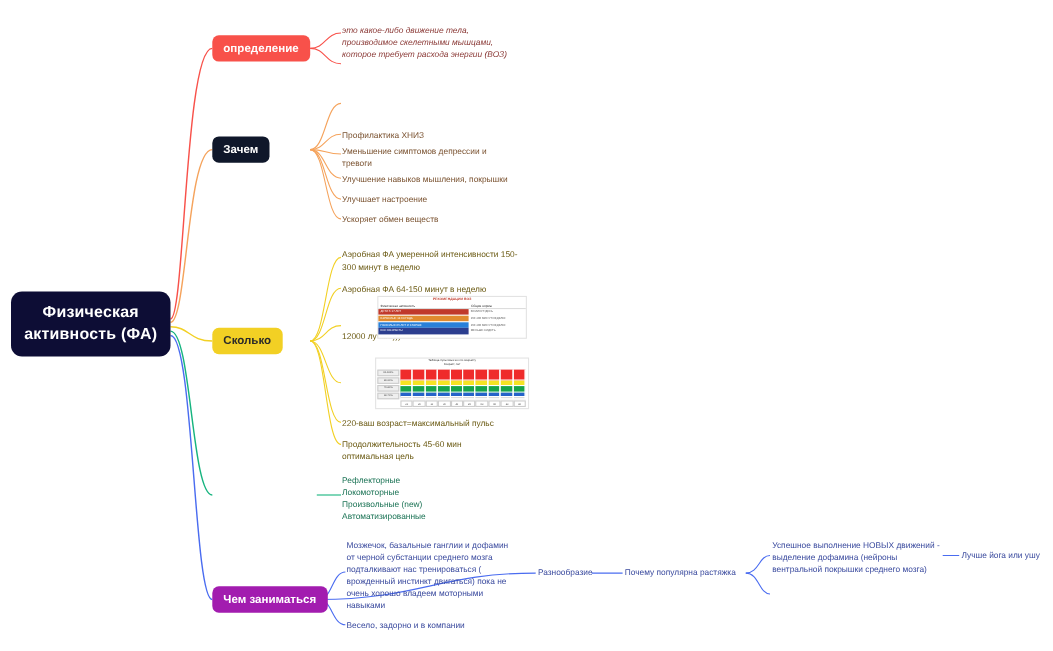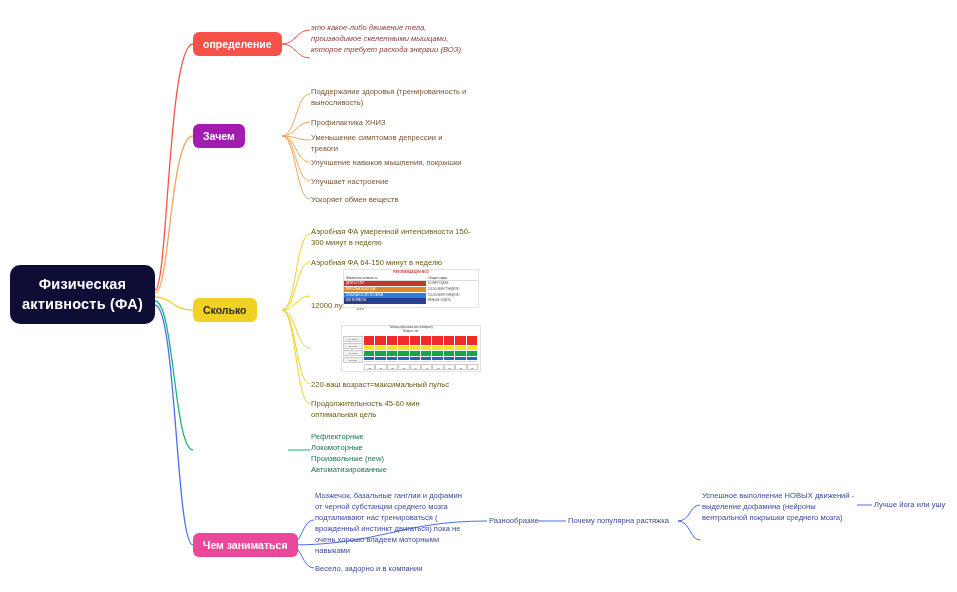--- a/index.html
+++ b/index.html
@@ -18,24 +18,24 @@
     color:#ffffff;font-size:14.5px;font-weight:bold;line-height:1.35;
     letter-spacing:.2px;
   }
 
   .branch{
     border-radius:6px;display:flex;align-items:center;
     padding:11px 10px;height:24px;font-size:10.5px;font-weight:bold;
     color:#ffffff;white-space:nowrap;
   }
   .b-red{background:#f8514a;}
-  .b-orange{background:#a21caf;}
+  .b-orange{background:#0f172a;}
   .b-yellow{background:#f2d024;color:#2a2a2a;}
   .b-green{background:#16b47f;}
-  .b-blue{background:#ec4899;}
+  .b-blue{background:#a21caf;}
 
   .leaf{
     position:absolute;font-size:7.6px;line-height:1.45;
     white-space:pre-line;
   }
   .l-red{color:#8b3a37;}
   .l-orange{color:#7a5230;}
   .l-yellow{color:#6b5a13;}
   .l-green{color:#1b7355;}
   .l-blue{color:#3a4a9e;}
@@ -135,22 +135,20 @@
   <div class="node branch b-red" style="left:193px;top:32px;">
     <span>определение</span>
   </div>
   <div class="leaf l-red" style="left:311px;top:22px;width:185px;font-style:italic;">это какое-либо движение тела,
 производимое скелетными мышцами,
 которое требует расхода энергии (ВОЗ)</div>
 
   <div class="node branch b-orange" style="left:193px;top:124px;">
     <span>Зачем</span>
   </div>
-  <div class="leaf l-orange" style="left:311px;top:86px;width:178px;">Поддержание здоровья (тренированность и
-выносливость)</div>
   <div class="leaf l-orange" style="left:311px;top:117px;width:178px;">Профилактика ХНИЗ</div>
   <div class="leaf l-orange" style="left:311px;top:132px;width:178px;">Уменьшение симптомов депрессии и
 тревоги</div>
   <div class="leaf l-orange" style="left:311px;top:157px;width:185px;">Улучшение навыков мышления, покрышки</div>
   <div class="leaf l-orange" style="left:311px;top:176px;width:178px;">Улучшает настроение</div>
   <div class="leaf l-orange" style="left:311px;top:194px;width:178px;">Ускоряет обмен веществ</div>
 
   <div class="node branch b-yellow" style="left:193px;top:298px;">
     <span>Сколько</span>
   </div>

